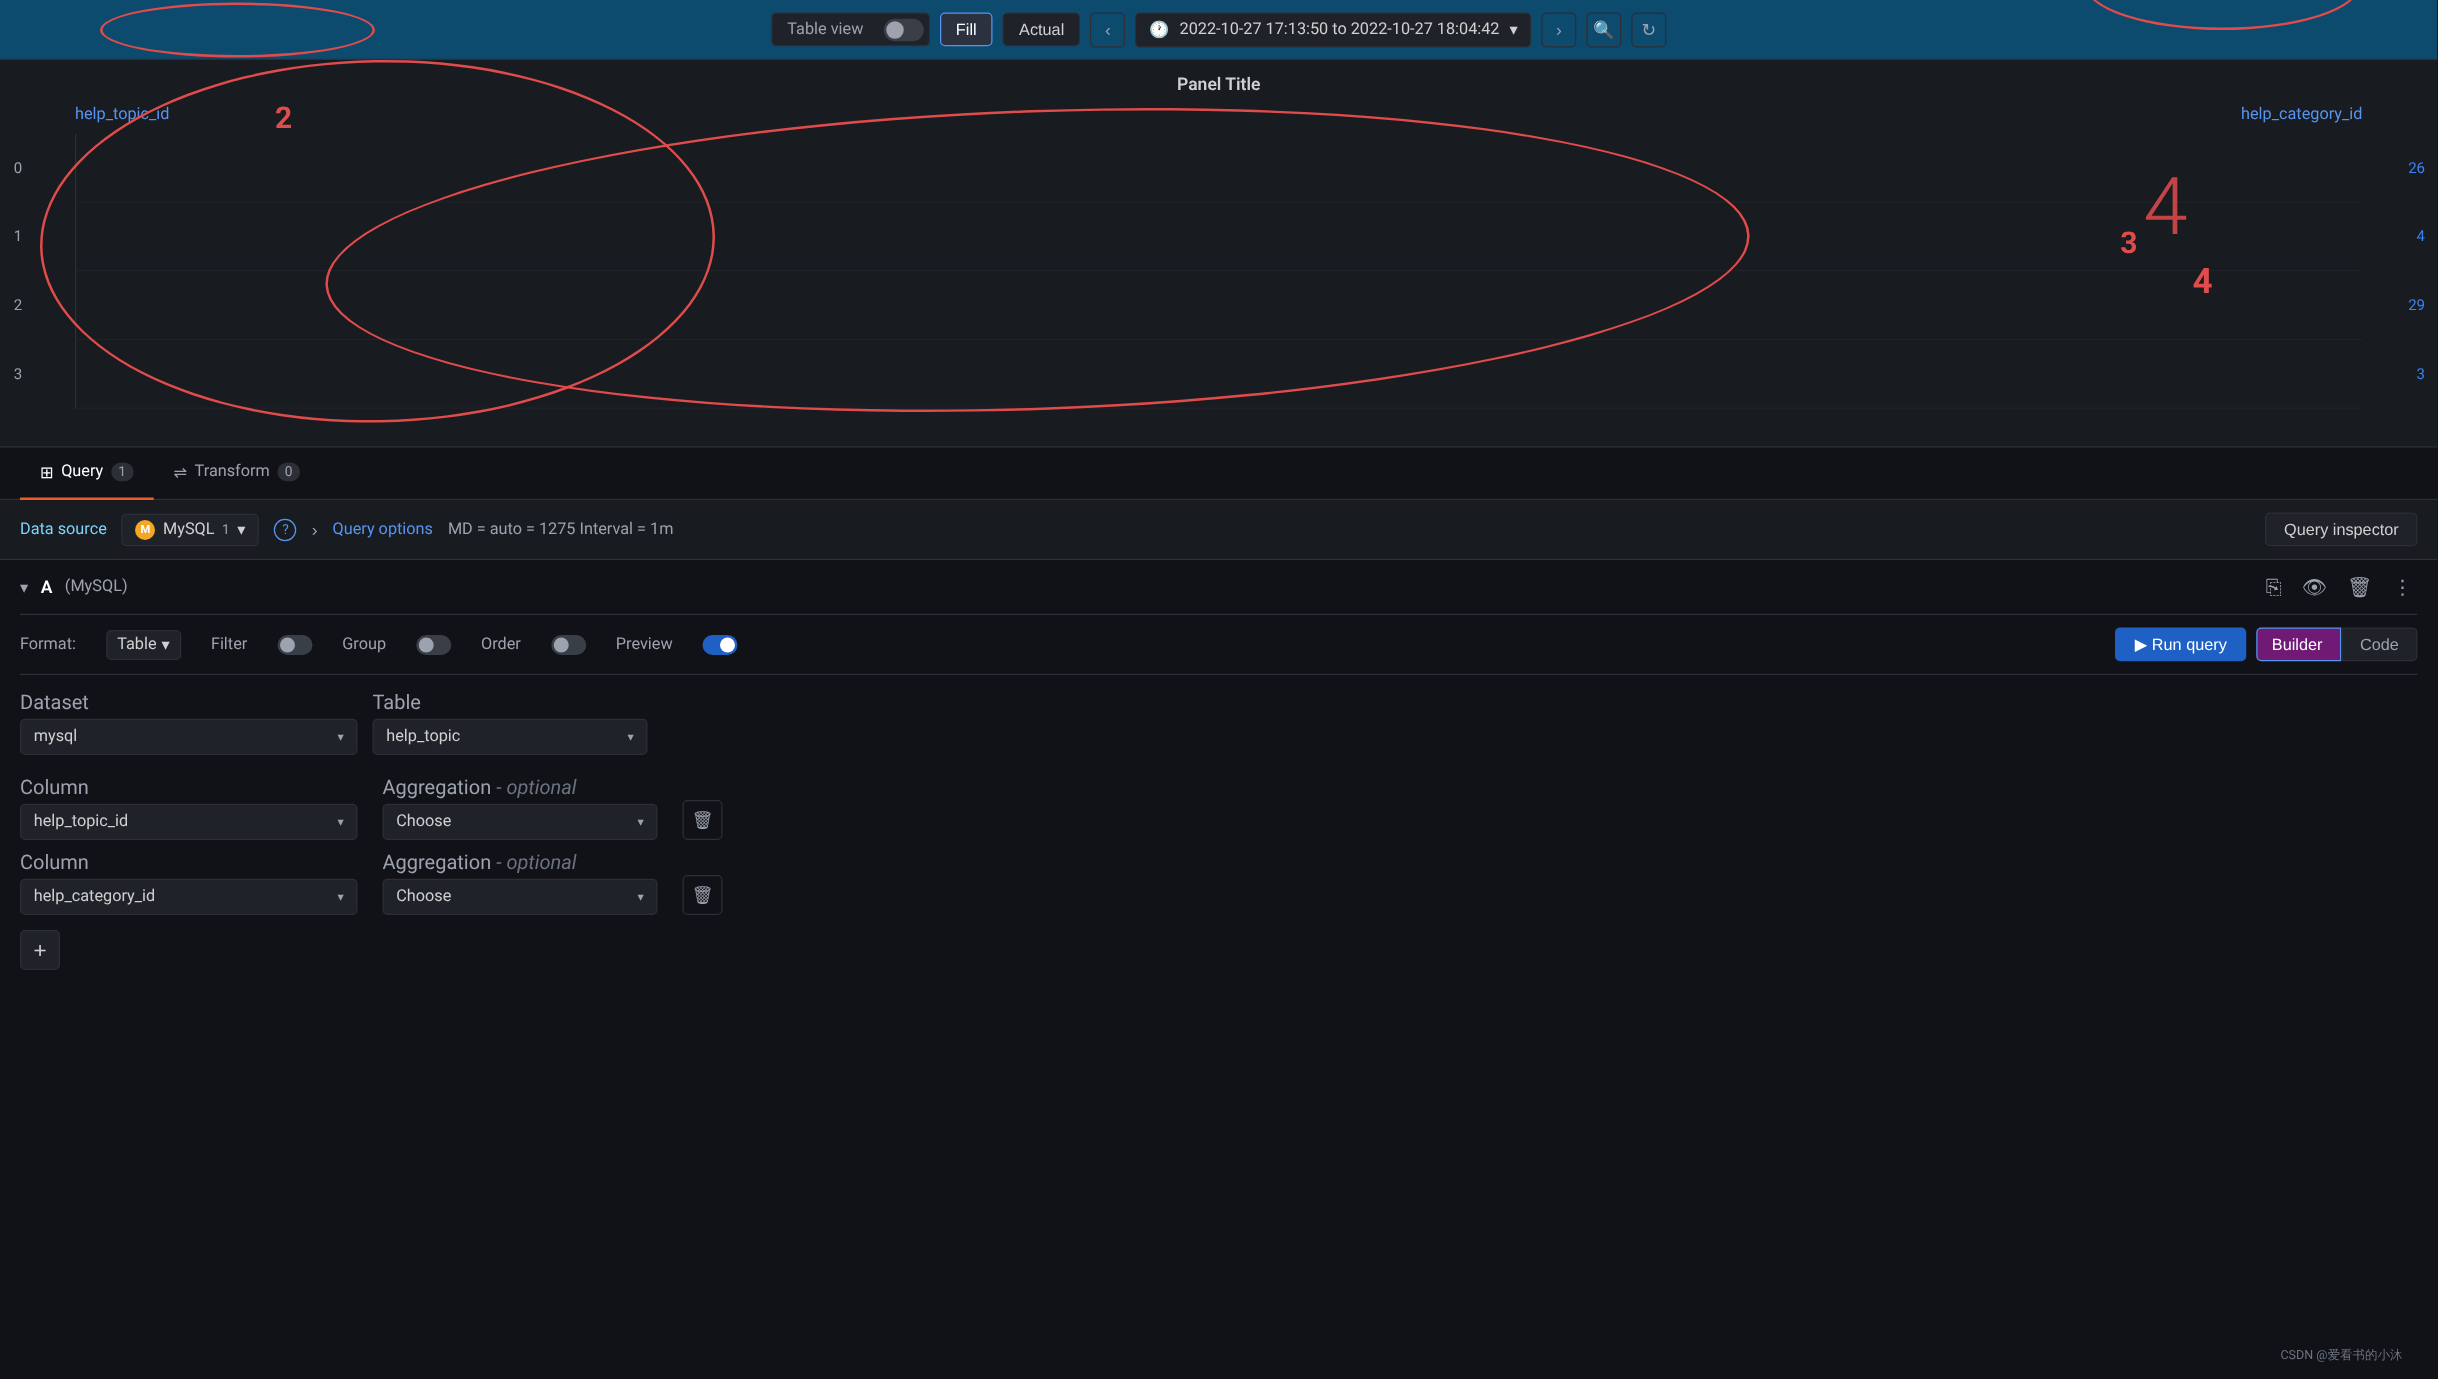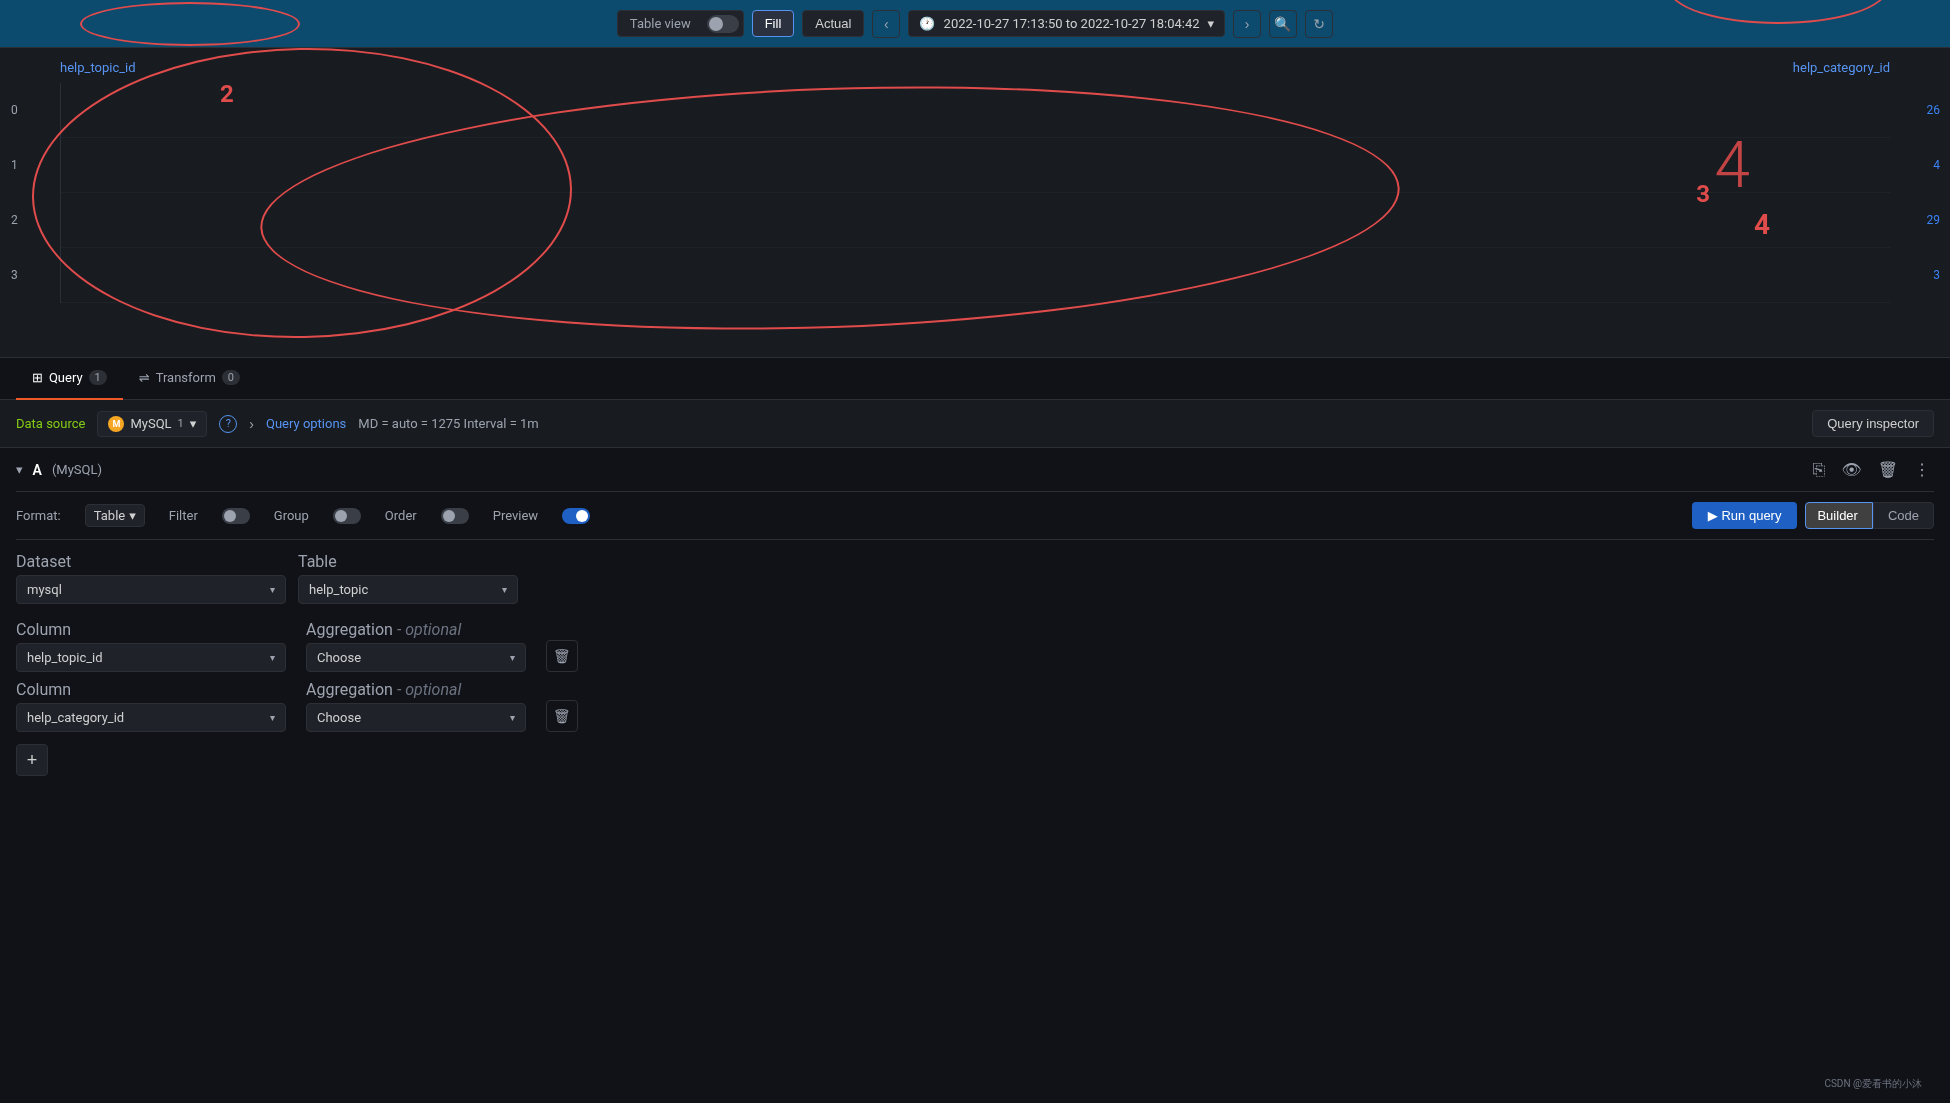--- a/index.html
+++ b/index.html
@@ -225,21 +225,21 @@
     
     .datasource-bar {
       display: flex;
       align-items: center;
       padding: 10px 16px;
       border-bottom: 1px solid #2c2f35;
       gap: 12px;
       background: #181b1f;
     }
     .datasource-label {
-      color: #84cc16;
+      color: #7dd3fc;
       font-size: 13px;
     }
     .datasource-select {
       display: flex;
       align-items: center;
       gap: 6px;
       background: #1f2229;
       border: 1px solid #2c2f35;
       border-radius: 4px;
       padding: 4px 10px;
@@ -404,21 +404,21 @@
     }
     .bc-tab {
       padding: 5px 14px;
       background: #1f2229;
       border: 1px solid #2c2f35;
       color: #9ca3af;
       cursor: pointer;
       font-size: 13px;
     }
     .bc-tab.active {
-      background: #404040;
+      background: #701a75;
       color: #ffffff;
       border-color: #5794f2;
       padding-left: 11px;
     }
     .bc-tab:first-child { border-radius: 4px 0 0 4px; }
     .bc-tab:last-child { border-radius: 0 4px 4px 0; }
 
     
     .fields-grid {
       display: grid;
@@ -516,20 +516,21 @@
       <span>2022-10-27 17:13:50 to 2022-10-27 18:04:42</span>
       <span>▾</span>
     </div>
     <button class="icon-btn">›</button>
     <button class="icon-btn">🔍</button>
     <button class="icon-btn">↻</button>
   </div>
 </div>
 
 <div class="panel-area">
+  <div class="panel-title">Panel Title</div>
   <div class="panel-chart-area">
     <div class="chart-columns-header">
       <span class="col-header-left">help_topic_id</span>
       <span class="col-header-right">help_category_id</span>
     </div>
     <div class="chart-grid">
       <div class="chart-row" style="position:relative;">
         <span class="chart-y-label">0</span>
         <span class="chart-value-right">26</span>
       </div>

